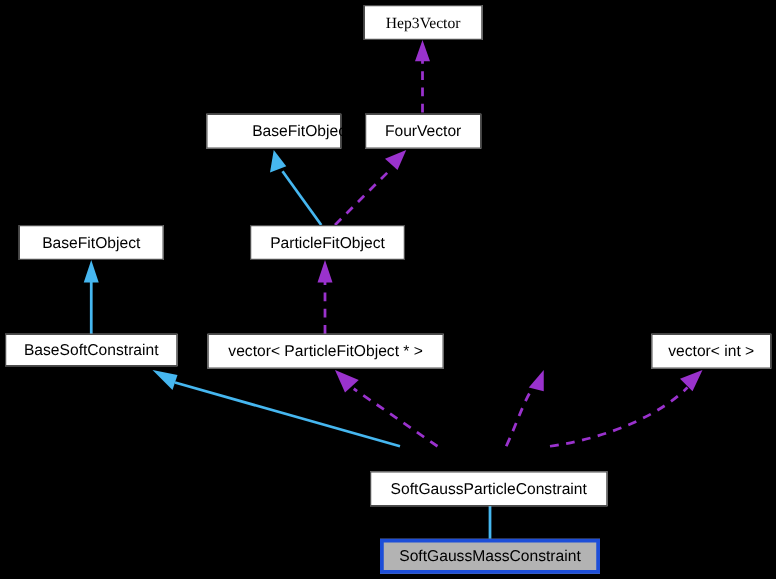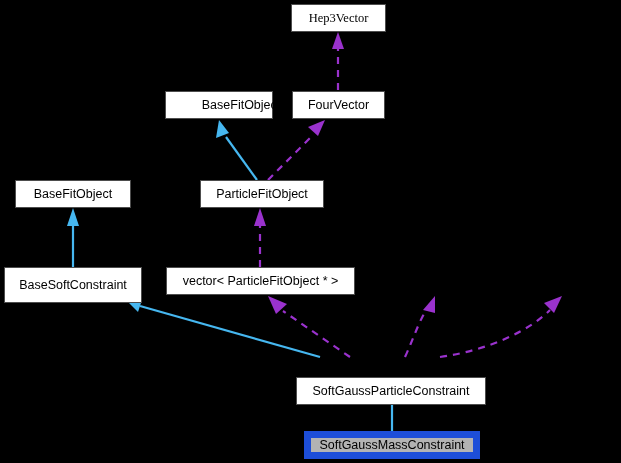--- a/index.html
+++ b/index.html
@@ -37,21 +37,21 @@
     font-size: 12.5px;
     line-height: 1;
     display: flex;
     align-items: center;
     justify-content: center;
     white-space: nowrap;
     letter-spacing: 0px;
   }
   .node-box.highlight {
     background: #b3b3b3;
-    border: 7px solid #1d4ed8;
+    border: 3px solid #1d4ed8;
   }
   .node-label {
     display: block;
     padding: 0 6px;
   }
 </style>
 </head>
 <body>
 
 <div id="diagram-root">
@@ -123,29 +123,32 @@
   </div>
 
   <div class="node-box" style="left:15px; top:180px; width:116px; height:28px;">
     <span class="node-label">BaseFitObject</span>
   </div>
 
   <div class="node-box" style="left:200px; top:180px; width:124px; height:28px;">
     <span class="node-label">ParticleFitObject</span>
   </div>
 
-  <div class="node-box" style="left:4px; top:267px; width:138px; height:36px;">
+  <div class="node-box" style="left:4px; top:267px; width:138px; height:26px;">
     <span class="node-label">BaseSoftConstraint</span>
   </div>
 
   <div class="node-box" style="left:166px; top:267px; width:189px; height:28px;justify-content:center;">
     <span class="node-label">vector&lt; ParticleFitObject * &gt;</span>
   </div>
 
 
+  <div class="node-box" style="left:521px; top:267px; width:96px; height:28px;">
+    <span class="node-label">vector&lt; int &gt;</span>
+  </div>
 
   <div class="node-box" style="left:296px; top:377px; width:190px; height:28px;">
     <span class="node-label">SoftGaussParticleConstraint</span>
   </div>
 
   <div class="node-box highlight" style="left:304px; top:431px; width:176px; height:28px;">
     <span class="node-label">SoftGaussMassConstraint</span>
   </div>
 
 </div>

